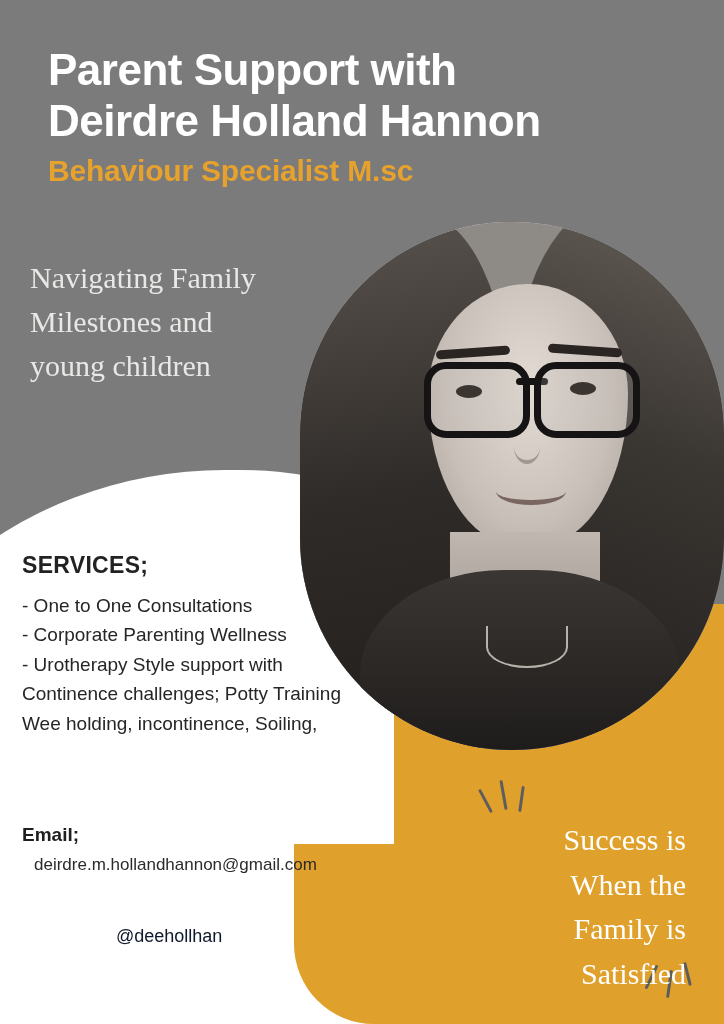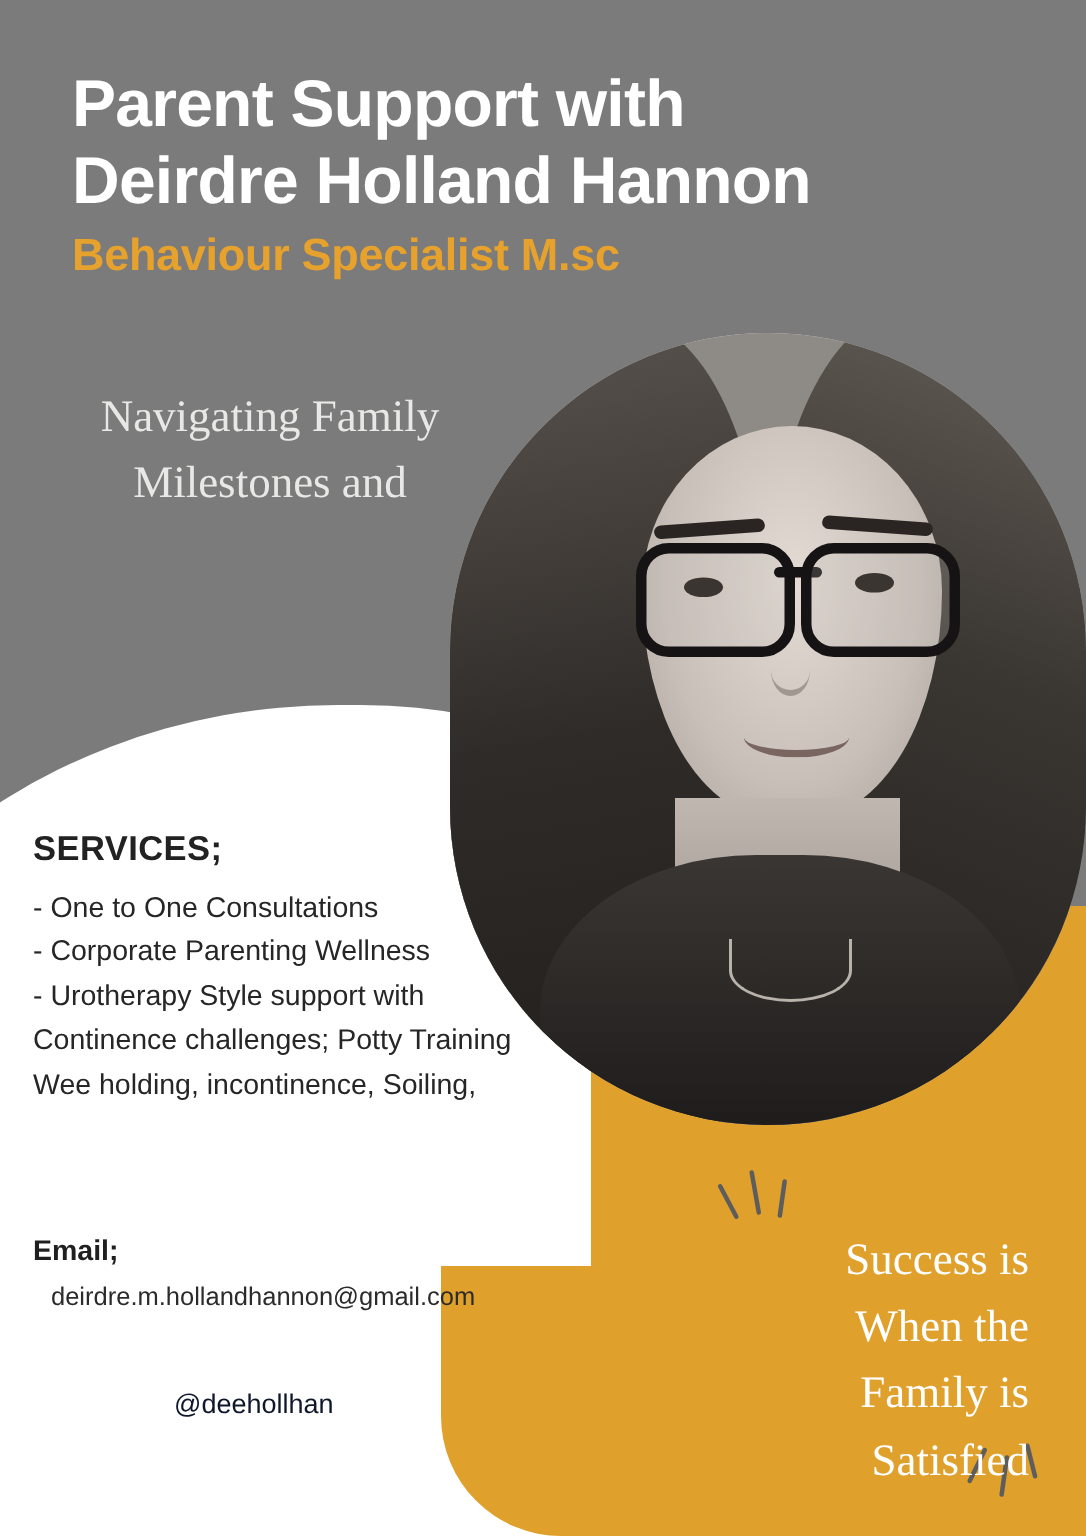--- a/index.html
+++ b/index.html
@@ -98,21 +98,21 @@
   .tagline {
     position: absolute;
     left: 30px;
     top: 256px;
     width: 300px;
     z-index: 6;
     color: #e8e8e6;
     font-family: "Liberation Serif", serif;
     font-size: 30px;
     line-height: 1.47;
-    text-align: center;
+    text-align: left;
   }
 
   
   .portrait {
     position: absolute;
     left: 300px;
     top: 222px;
     width: 424px;
     height: 528px;
     border-radius: 212px 212px 212px 212px;
@@ -333,20 +333,21 @@
 
   <div class="header">
     <div class="title-line">Parent Support with</div>
     <div class="title-line">Deirdre Holland Hannon</div>
     <div class="subtitle">Behaviour Specialist M.sc</div>
   </div>
 
   <div class="tagline">
     <div>Navigating Family</div>
     <div>Milestones and</div>
+    <div>young children</div>
   </div>
 
   <div class="portrait">
     <div class="portrait-inner"></div>
     <div class="hair-left"></div>
     <div class="hair-right"></div>
     <div class="face"></div>
     <div class="neck"></div>
     <div class="top-garment"></div>
     <div class="brow l"></div>

